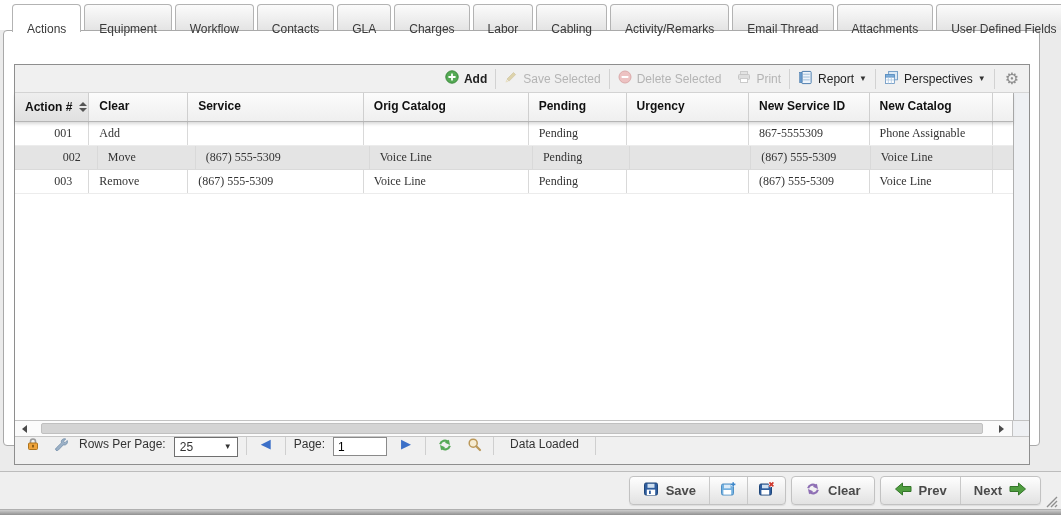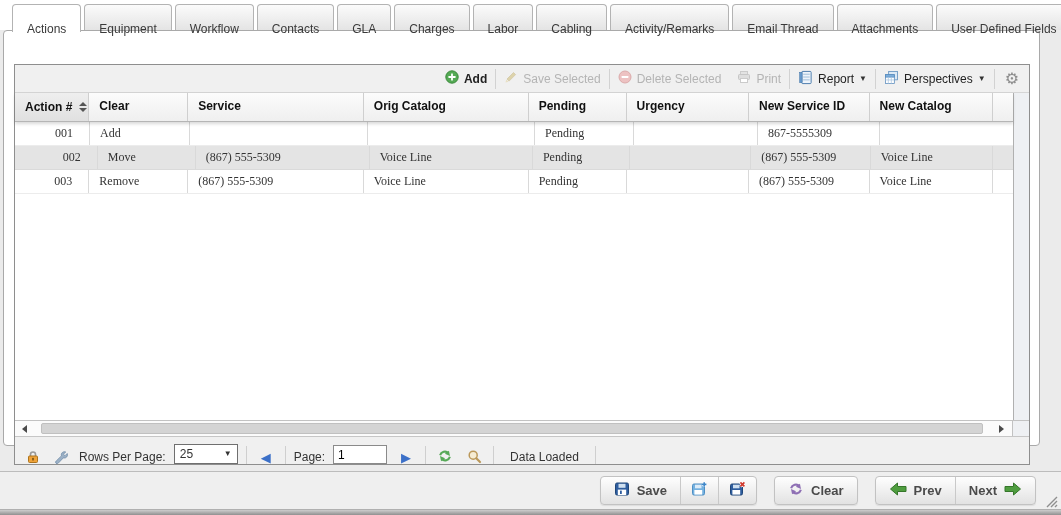--- a/index.html
+++ b/index.html
@@ -81,37 +81,37 @@
 
   #hscroll { flex:0 0 16px; border-top:1px solid #c2c2c2; background:#fbfbfb; position:relative; }
   .hs-arrow { position:absolute; top:4px; width:0; height:0; cursor:pointer; }
   .hs-left  { left:7px;  border-top:4px solid transparent; border-bottom:4px solid transparent; border-right:5px solid #4a4a4a; }
   .hs-right { right:25px; border-top:4px solid transparent; border-bottom:4px solid transparent; border-left:5px solid #4a4a4a; }
   .hs-thumb { position:absolute; left:26px; right:46px; top:2px; bottom:2px; background:#d4d4d4; border:1px solid #c0c0c0; border-radius:2px; cursor:grab; }
   .hs-corner { position:absolute; right:0; top:0; bottom:0; width:17px; border-left:1px solid #c2c2c2; background:#eef0f3; }
 
   #pagerbar {
     height:28px; flex:0 0 28px; background:#f0f0f0; border-top:1px solid #c6c6c6;
-    display:flex; align-items:flex-end; padding:0 8px; gap:8px;
+    display:flex; align-items:flex-start; padding:0 8px; gap:8px;
   }
   .psep { width:1px; height:18px; background:#cfcfcf; }
   .selectbox {
     width:64px; height:20px; background:#fff; border:1px solid #6f6f6f;
     display:flex; align-items:center; justify-content:space-between; padding:0 5px; cursor:pointer;
   }
   .pageinput { width:54px; height:19px; border:1px solid #8a8a8a; background:#fff; font-family:inherit; font-size:12px; padding:0 4px; }
   .bluearrow { color:#3c70c8; font-size:13px; line-height:1; cursor:pointer; padding:0 6px; }
   .picon { display:flex; align-items:center; cursor:pointer; padding:0 3px; }
   .pager-status { padding:0 8px; color:#333; }
 
   
   #footerbar {
     position:absolute; top:471px; left:0; right:0; height:38px;
     background:#efefef; border-top:1px solid #bcbcbc;
-    display:flex; align-items:center; justify-content:flex-end; padding-right:25px; gap:17px; z-index:3;
+    display:flex; align-items:center; justify-content:flex-end; padding-right:20px; gap:5px; z-index:3;
   }
   .btngroup {
     display:flex; align-items:stretch; height:29px; overflow:hidden;
     border:1px solid #c2c2c2; border-radius:4px;
     background:linear-gradient(#fefefe,#e2e2e2);
     box-shadow:0 1px 1px rgba(0,0,0,.08);
   }
   .bseg {
     display:flex; align-items:center; gap:7px; padding:0 13px;
     font-size:13px; font-weight:bold; color:#4a4a4a;
@@ -244,20 +244,21 @@
 
         <div id="gridbody">
           <div class="row">
             <div class="cell c0">001</div>
             <div class="cell c1">Add</div>
             <div class="cell c2"></div>
             <div class="cell c3"></div>
             <div class="cell c4">Pending</div>
             <div class="cell c5"></div>
             <div class="cell c6">867-5555309</div>
+            <div class="cell c7">Phone Assignable</div>
             <div class="cell cf"></div>
           </div>
           <div class="row alt">
             <div class="cell c0">002</div>
             <div class="cell c1">Move</div>
             <div class="cell c2">(867) 555-5309</div>
             <div class="cell c3">Voice Line</div>
             <div class="cell c4">Pending</div>
             <div class="cell c5"></div>
             <div class="cell c6">(867) 555-5309</div>

